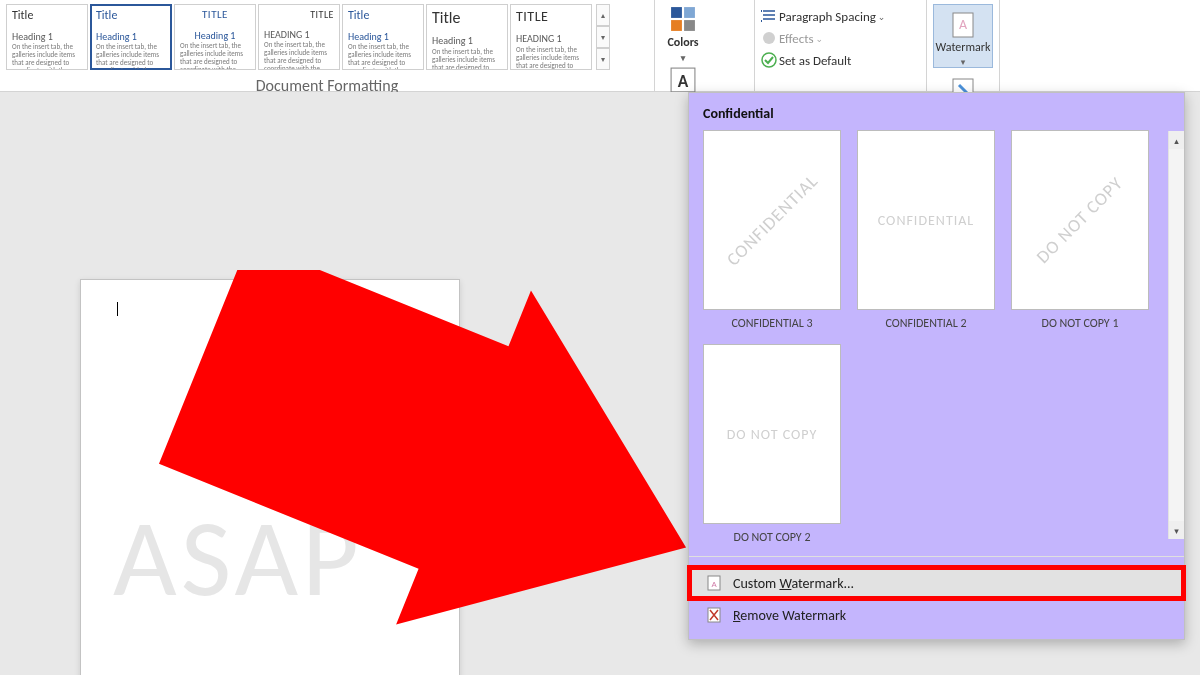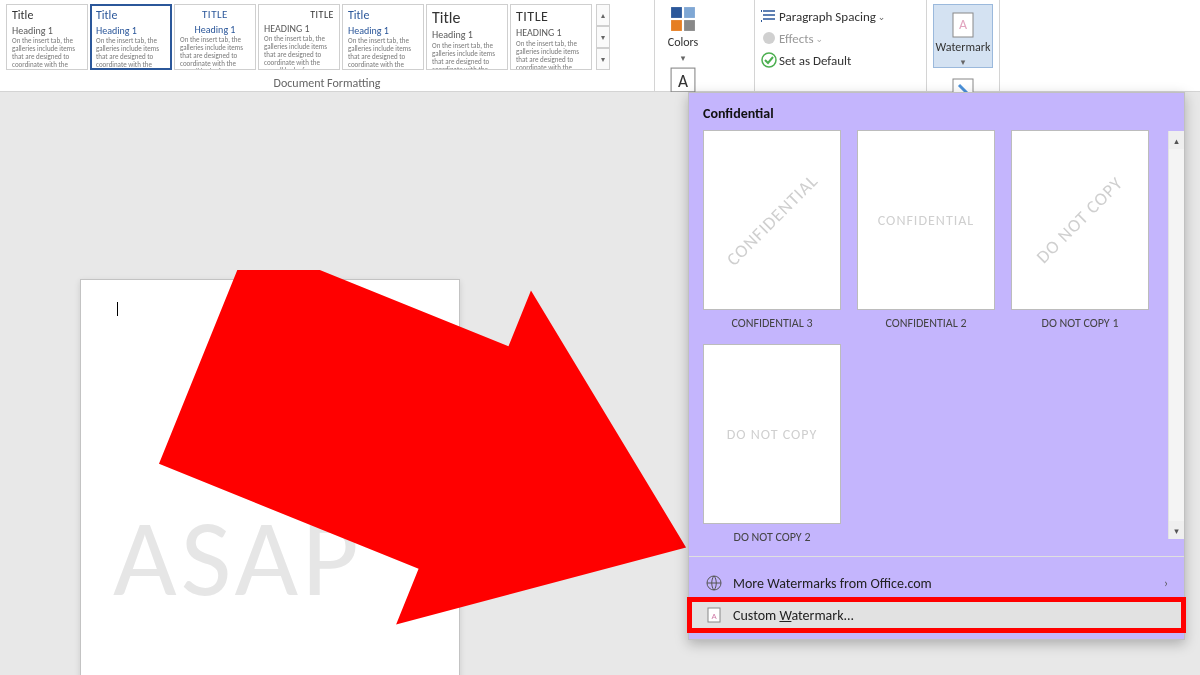--- a/index.html
+++ b/index.html
@@ -4,30 +4,30 @@
 <style>
 * { box-sizing: border-box; margin: 0; padding: 0; font-family: "Segoe UI", Calibri, sans-serif; }
 body { background: #e8e8e8; width: 1200px; height: 675px; overflow: hidden; position: relative; }
 
 .ribbon { background: #fff; height: 92px; display: flex; border-bottom: 1px solid #d4d4d4; }
 .ribbon-group { border-right: 1px solid #d4d4d4; display: flex; flex-direction: column; }
 .doc-formatting { width: 655px; }
 .themes-gallery { flex: 1; display: flex; padding: 4px 6px; gap: 2px; position: relative; }
 .theme-tile { width: 82px; height: 66px; background: #fff; border: 1px solid #cfcfcf; padding: 4px 5px; font-size: 7px; color: #7a7a7a; line-height: 1.15; overflow: hidden; }
 .theme-tile.selected { border-color: #2b579a; box-shadow: inset 0 0 0 1px #2b579a; }
-.theme-title { font-size: 12px; color: #333; font-weight: 400; margin-bottom: 2px; }
+.theme-title { font-size: 12px; color: #333; font-weight: 400; margin-bottom: 8px; }
 .theme-title.blue { color: #2b579a; }
 .theme-title.upper { font-size: 11px; letter-spacing: .5px; }
 .theme-heading { font-size: 10px; color: #5b5b5b; margin-bottom: 1px; }
 .theme-heading.blue { color: #2b579a; }
 .gallery-scroll { width: 14px; display: flex; flex-direction: column; margin-left: 2px; }
 .gallery-scroll div { flex:1; border:1px solid #cfcfcf; display:flex; align-items:center; justify-content:center; font-size:8px; color:#666; background:#fafafa; }
-.group-label { text-align:center; font-size:12px; color:#666; padding: 2px 0 4px; }
-
-.colors-fonts { width: 100px; display:flex; padding:6px 4px; gap:4px; }
+.group-label { text-align:center; font-size:16px; color:#666; padding: 2px 0 4px; }
+
+.colors-fonts { width: 100px; display:flex; padding:6px 4px; gap:4px;font-weight:bold; }
 .cf-btn { width:48px; display:flex; flex-direction:column; align-items:center; gap:3px; font-size:12px; color:#333; }
 .cf-icon { width:26px; height:26px; }
 
 .effects-col { width: 172px; padding: 8px 6px; display:flex; flex-direction:column; gap:6px; font-size:13px; color:#333; }
 .eff-row { display:flex; align-items:center; gap:2px; }
 .eff-row.disabled { color:#999; }
 
 .page-bg-group { display:flex; padding:4px 6px; gap:2px; }
 .pb-btn { width:60px; height:78px; display:flex; flex-direction:column; align-items:center; justify-content:flex-start; padding-top:6px; font-size:12px; color:#333; gap:2px; border:1px solid transparent; }
 .pb-btn.active { background:#d4e2f2; border-color:#9bb9dc; }
@@ -224,29 +224,28 @@
         </div>
       <div class="wm-label">DO NOT COPY 2</div>
     </div>
   </div>
   <div class="dd-scroll">
     <div class="up">▴</div>
     <div class="down">▾</div>
   </div>
   <div class="dd-sep"></div>
   <div class="dd-menu">
-    <div class="dd-row">
-      <svg class="mi-icon" viewBox="0 0 18 18">
-          <circle cx="9" cy="9" r="7" fill="none" stroke="#555"></circle>
-          <path d="M2 9h14M9 2c3 3 3 11 0 14M9 2c-3 3-3 11 0 14" stroke="#555" fill="none"></path>
-        </svg>
-      <span>More Watermarks from Office.com</span>
-      <span class="chev">›</span>
-    </div>
     <div class="dd-row highlight">
       <svg class="mi-icon" viewBox="0 0 18 18">
           <rect x="3" y="2" width="12" height="14" fill="#fff" stroke="#888"></rect>
           <text x="9" y="13" text-anchor="middle" font-size="9" fill="#d07ca8">A</text>
         </svg>
       <span>Custom <u class="kb">W</u>atermark...</span>
     </div>
+    <div class="dd-row">
+      <svg class="mi-icon" viewBox="0 0 18 18">
+          <rect x="3" y="2" width="12" height="14" fill="#fff" stroke="#888"></rect>
+          <path d="M5 4l8 10M13 4l-8 10" stroke="#c0392b" stroke-width="1.5"></path>
+        </svg>
+      <span><u class="kb">R</u>emove Watermark</span>
+    </div>
   </div>
 </div>
 
 </body></html>

